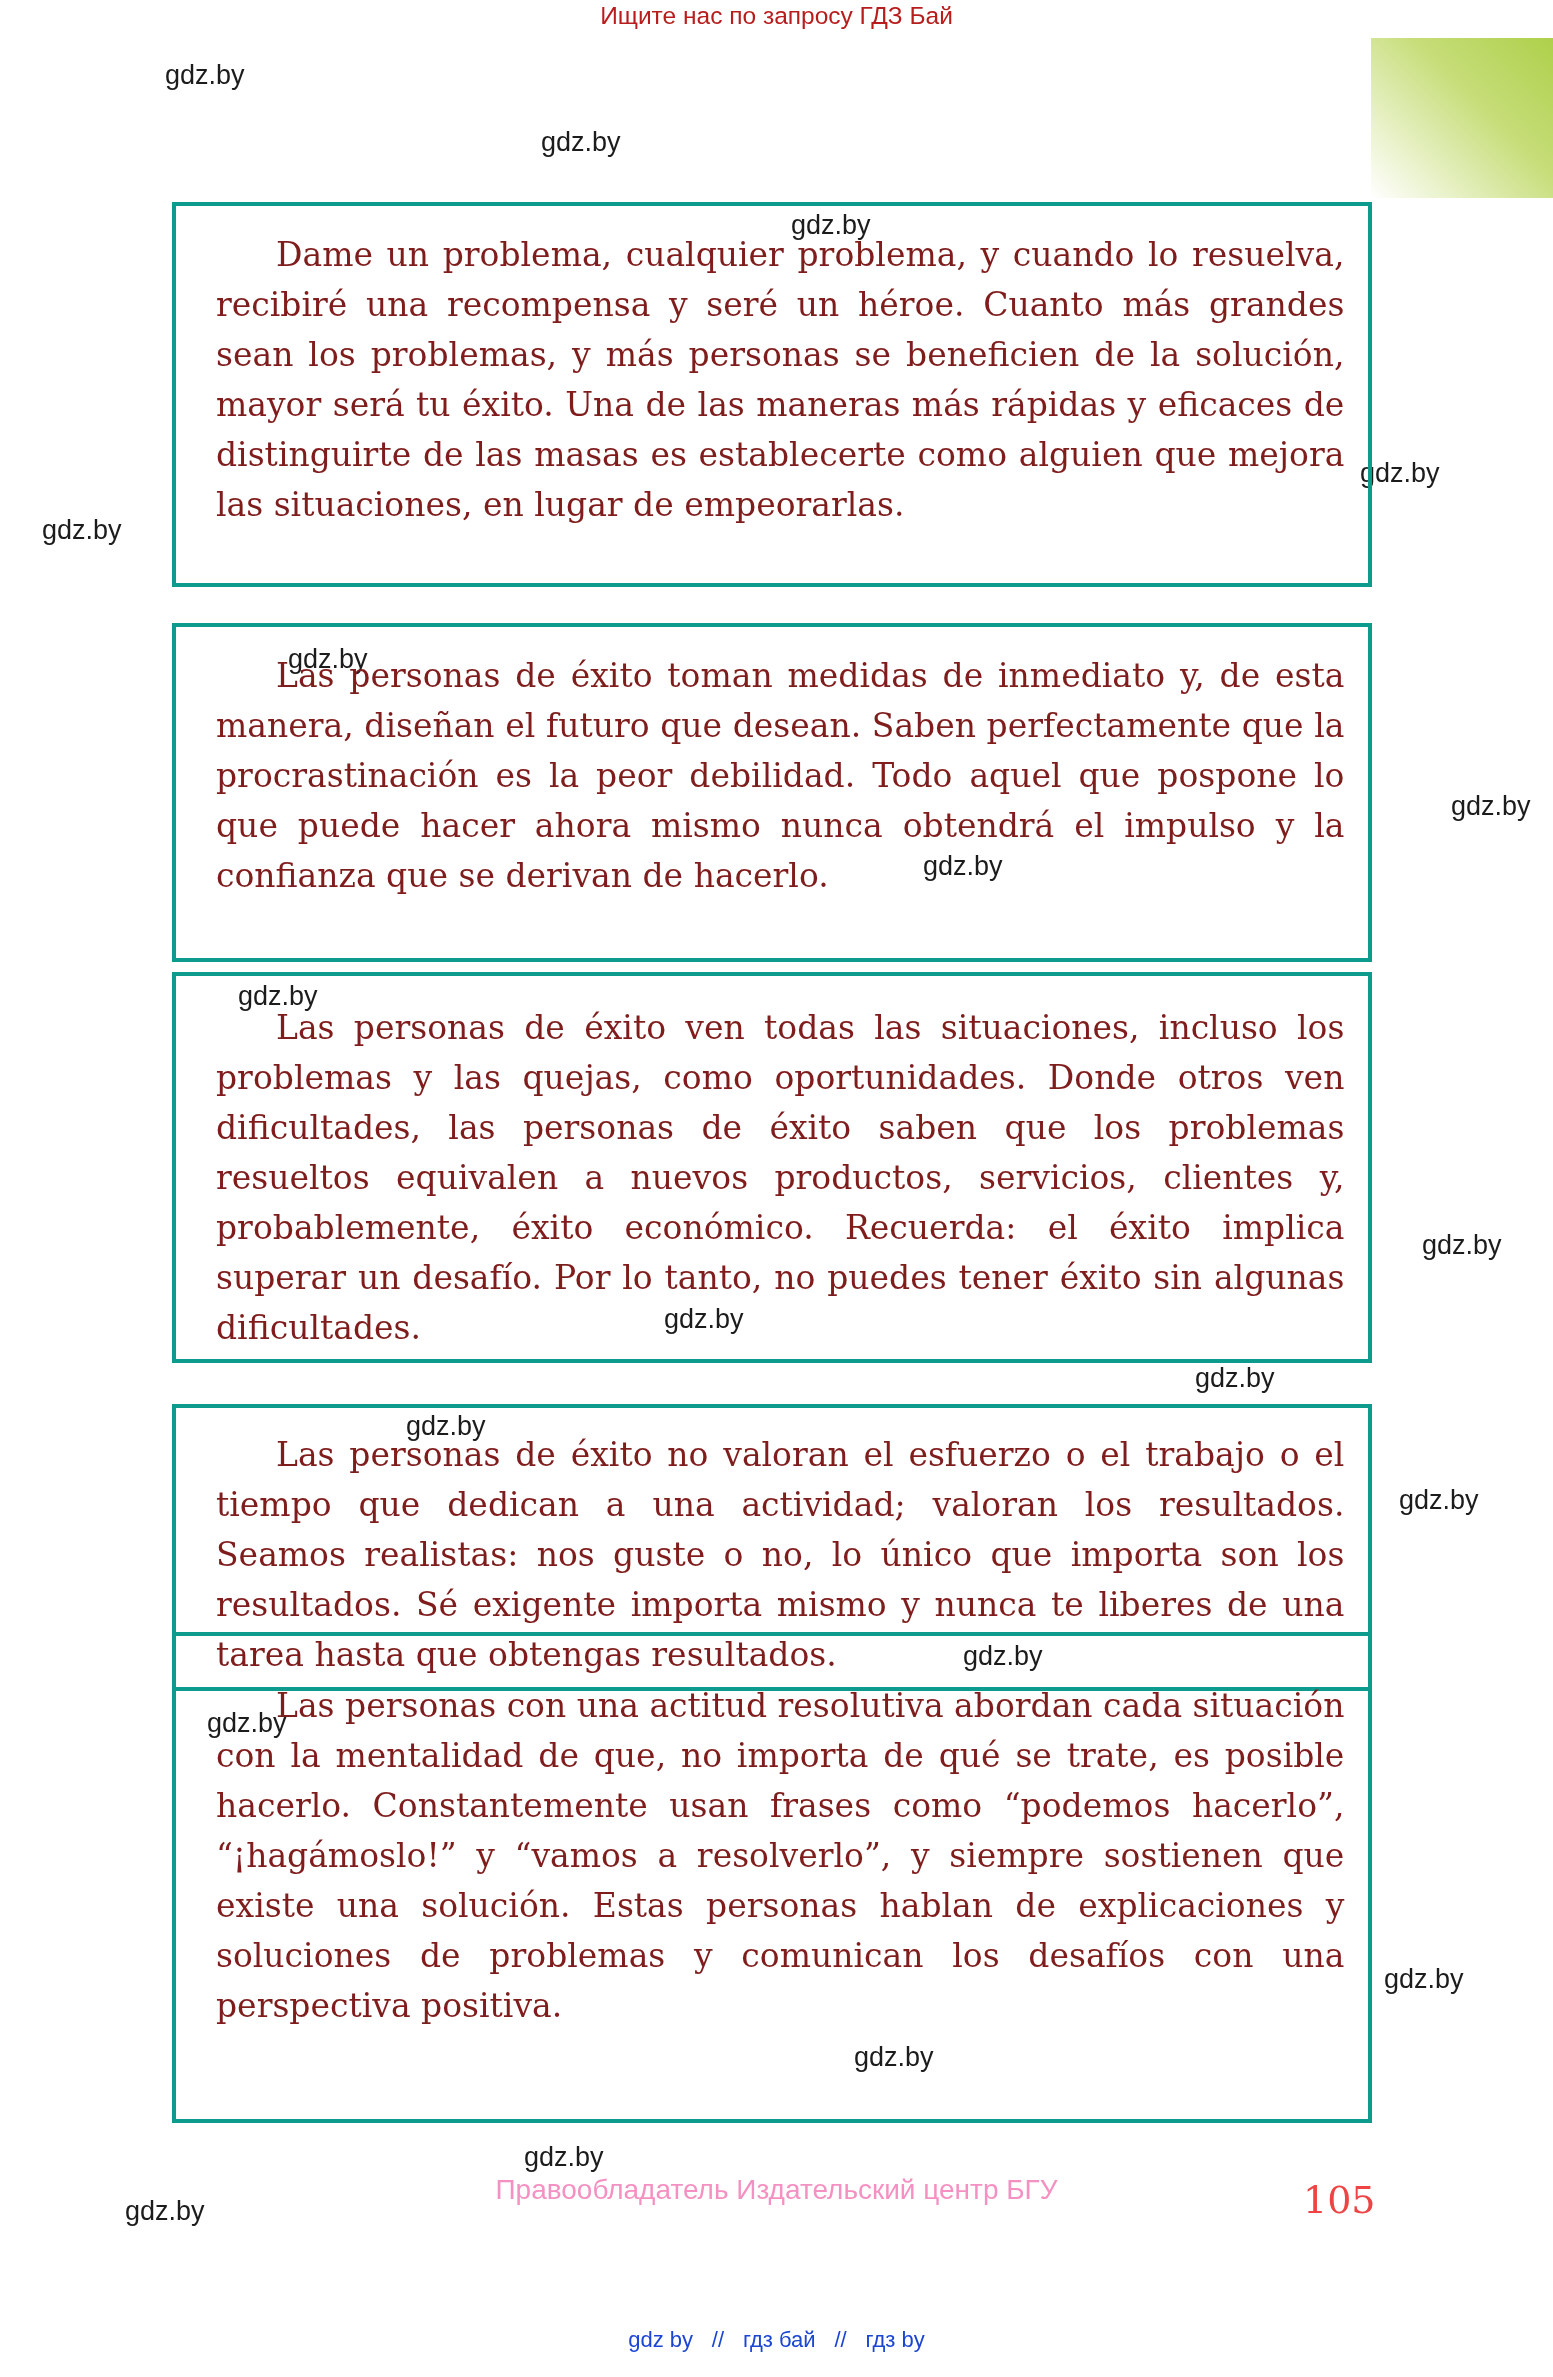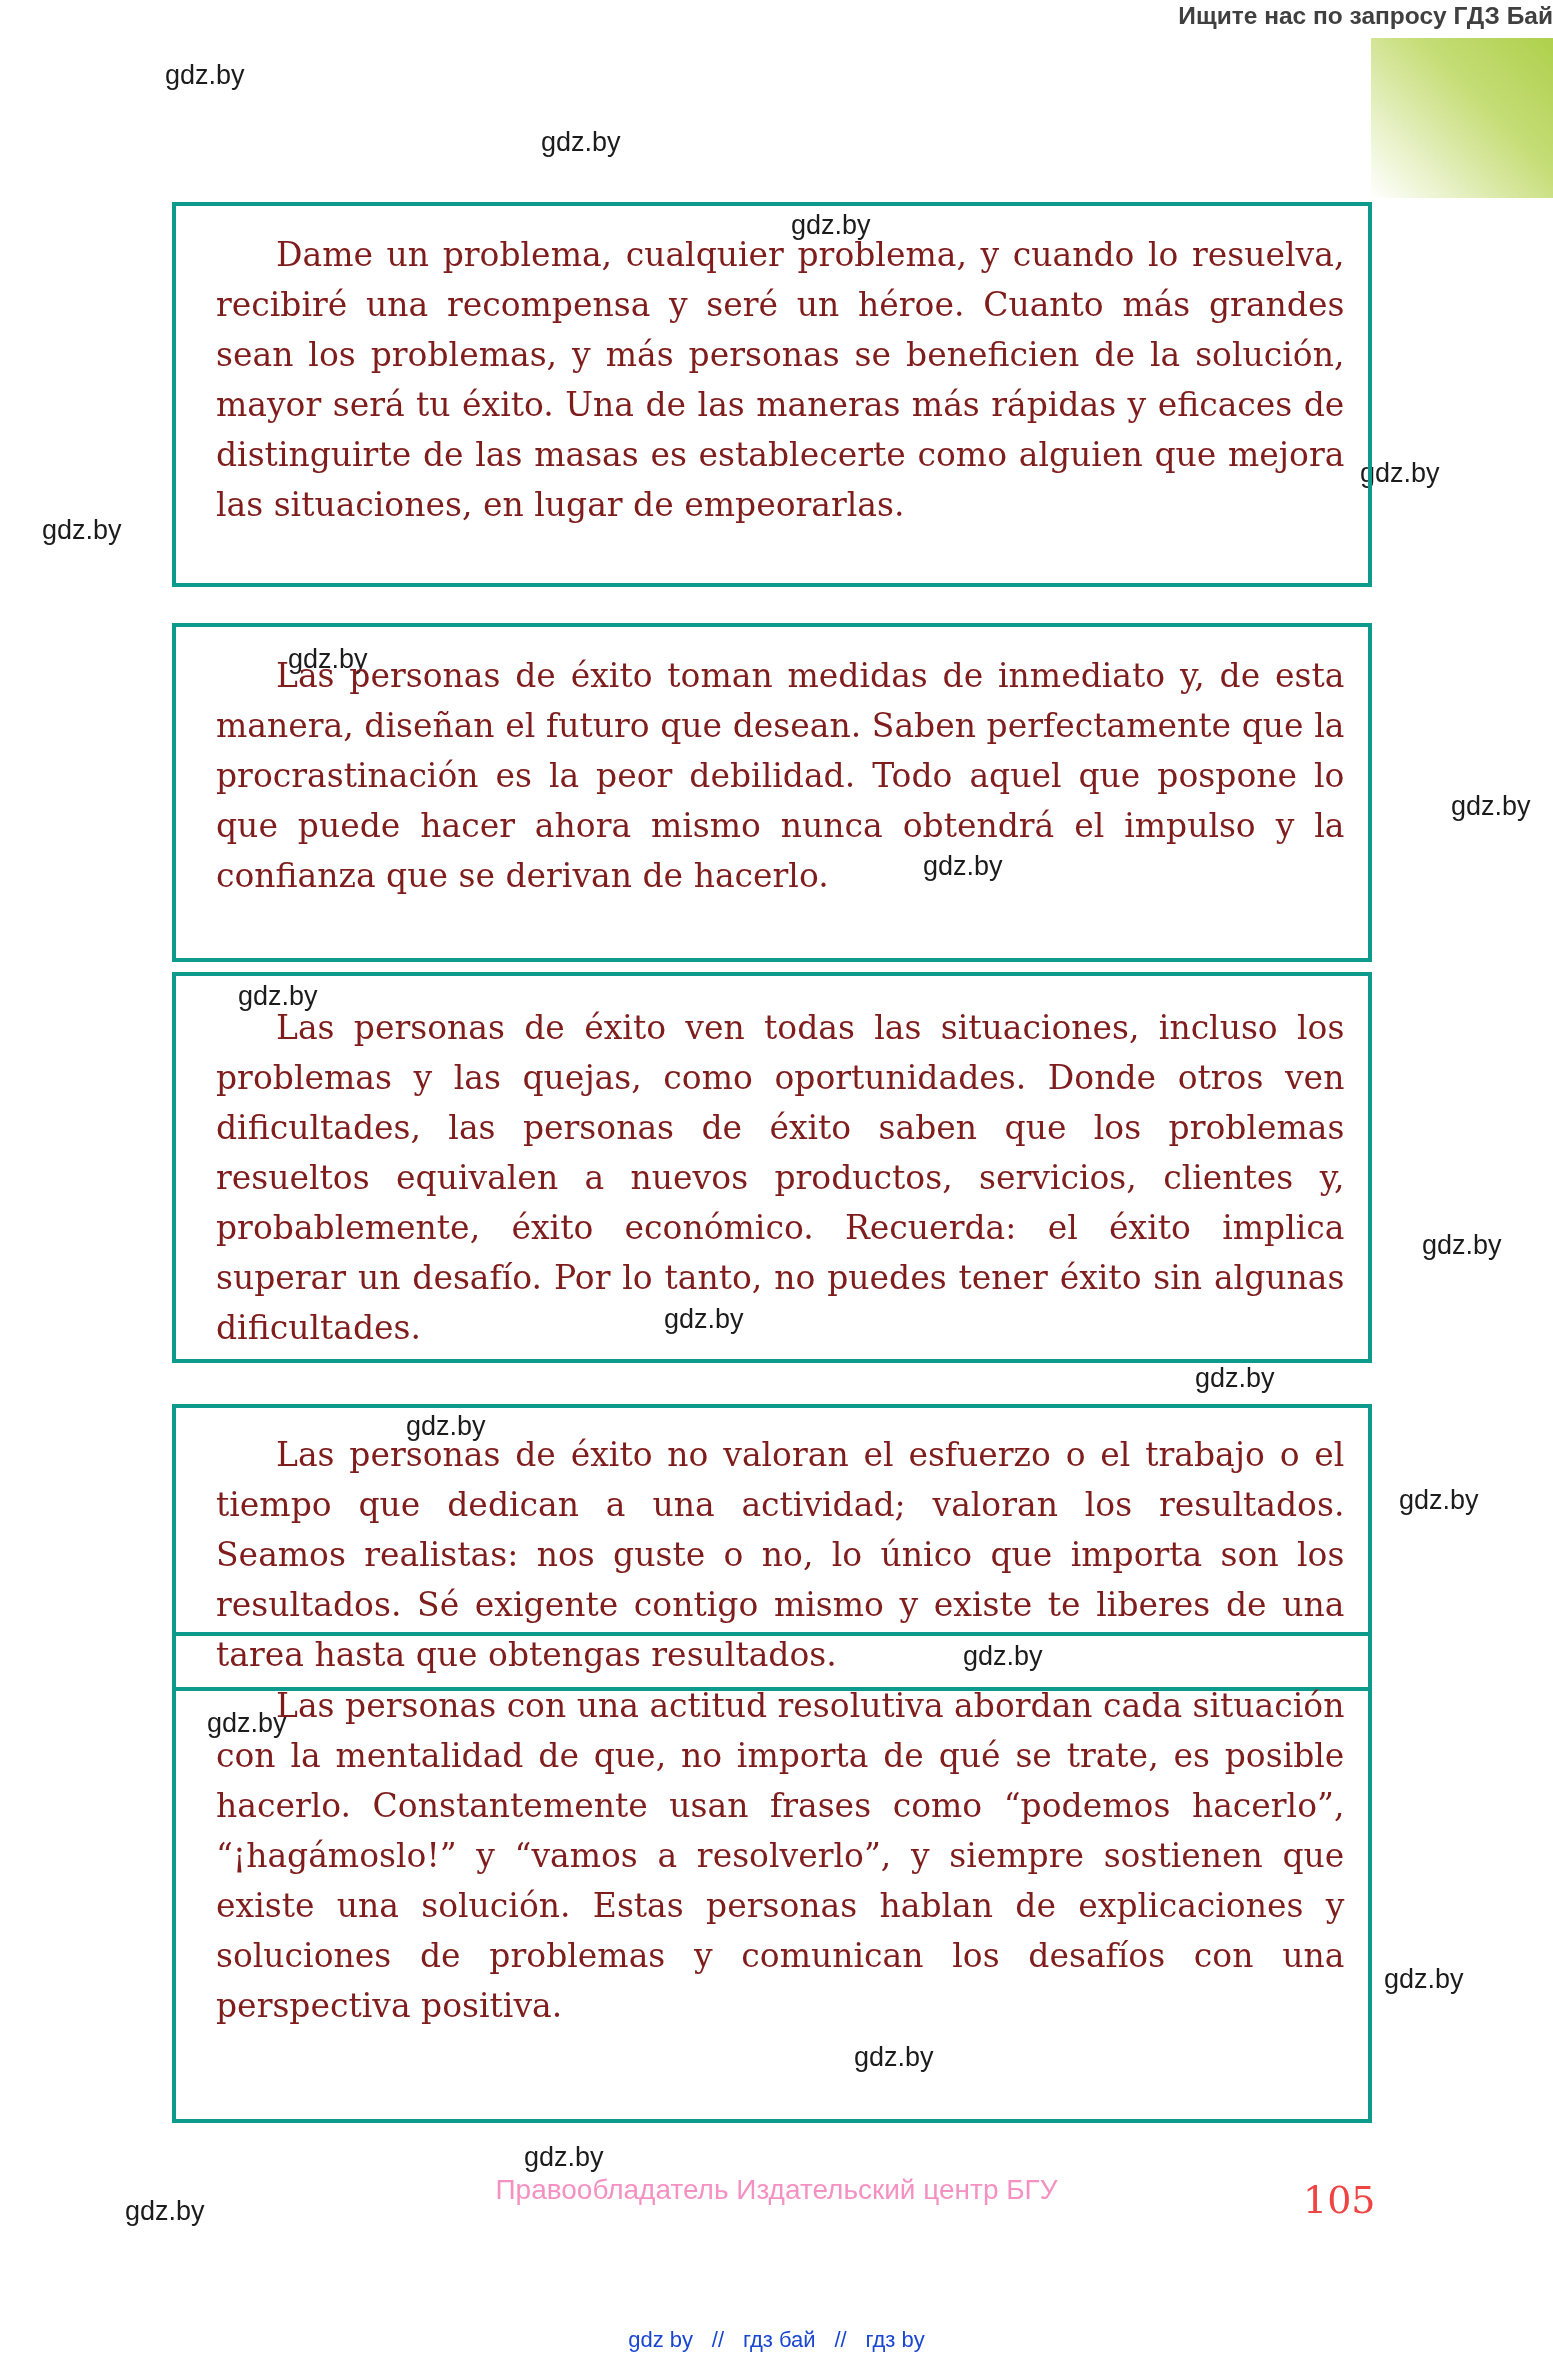--- a/index.html
+++ b/index.html
@@ -3,21 +3,21 @@
 <meta charset="utf-8">
 <style>
   html,body { margin:0; padding:0; background:#ffffff; }
   .page {
     position:relative; width:1553px; height:2377px; margin:0 auto;
     background:#ffffff; overflow:hidden;
     font-family:"Liberation Sans", sans-serif;
   }
   .banner {
     position:absolute; top:1.8px; left:0; width:100%;
-    text-align:right; color:#404040; font-size:24.5px; font-weight:700;
+    text-align:center; color:#b91c1c; font-size:24.5px; font-weight:400;
   }
   .corner-gradient {
     position:absolute; left:1371px; top:38px; width:182px; height:160px;
     background:linear-gradient(225deg,#aed04b 0%,#c6dd78 40%,#eef5d6 82%,#ffffff 100%);
   }
   .wm {
     position:absolute; color:#1c1c1c; font-size:27px; white-space:nowrap;
     font-family:"Liberation Sans", sans-serif;
   }
   .tbox {
@@ -87,21 +87,21 @@
   <div class="tbox box1">
     <p>Dame un problema, cualquier problema, y cuando lo resuelva, recibiré una recompensa y seré un héroe. Cuanto más grandes sean los problemas, y más personas se beneficien de la solución, mayor será tu éxito. Una de las maneras más rápidas y eficaces de distinguirte de las masas es establecerte como alguien que mejora las situaciones, en lugar de empeorarlas.</p>
   </div>
   <div class="tbox box2">
     <p>Las personas de éxito toman medidas de inmediato y, de esta manera, diseñan el futuro que desean. Saben perfectamente que la procrastinación es la peor debilidad. Todo aquel que pospone lo que puede hacer ahora mismo nunca obtendrá el impulso y la confianza que se derivan de hacerlo.</p>
   </div>
   <div class="tbox box3">
     <p>Las personas de éxito ven todas las situaciones, incluso los problemas y las quejas, como oportunidades. Donde otros ven dificultades, las personas de éxito saben que los problemas resueltos equivalen a nuevos productos, servicios, clientes y, probablemente, éxito económico. Recuerda: el éxito implica superar un desafío. Por lo tanto, no puedes tener éxito sin algunas dificultades.</p>
   </div>
   <div class="tbox box4">
-    <p>Las personas de éxito no valoran el esfuerzo o el trabajo o el tiempo que dedican a una actividad; valoran los resultados. Seamos realistas: nos guste o no, lo único que importa son los resultados. Sé exigente contigo mismo y existe te liberes de una tarea hasta que obtengas resultados.</p>
+    <p>Las personas de éxito no valoran el esfuerzo o el trabajo o el tiempo que dedican a una actividad; valoran los resultados. Seamos realistas: nos guste o no, lo único que importa son los resultados. Sé exigente importa mismo y nunca te liberes de una tarea hasta que obtengas resultados.</p>
   </div>
   <div class="tbox box5">
     <p>Las personas con una actitud resolutiva abordan cada situación con la mentalidad de que, no importa de qué se trate, es posible hacerlo. Constantemente usan frases como “podemos hacerlo”, “¡hagámoslo!” y “vamos a resolverlo”, y siempre sostienen que existe una solución. Estas personas hablan de explicaciones y soluciones de problemas y comunican los desafíos con una perspectiva positiva.</p>
   </div>
 
   <div class="copyright">Правообладатель Издательский центр БГУ</div>
   <div class="page-num">105</div>
 
   <div class="links-bar">
     <span class="link">gdz by</span>

